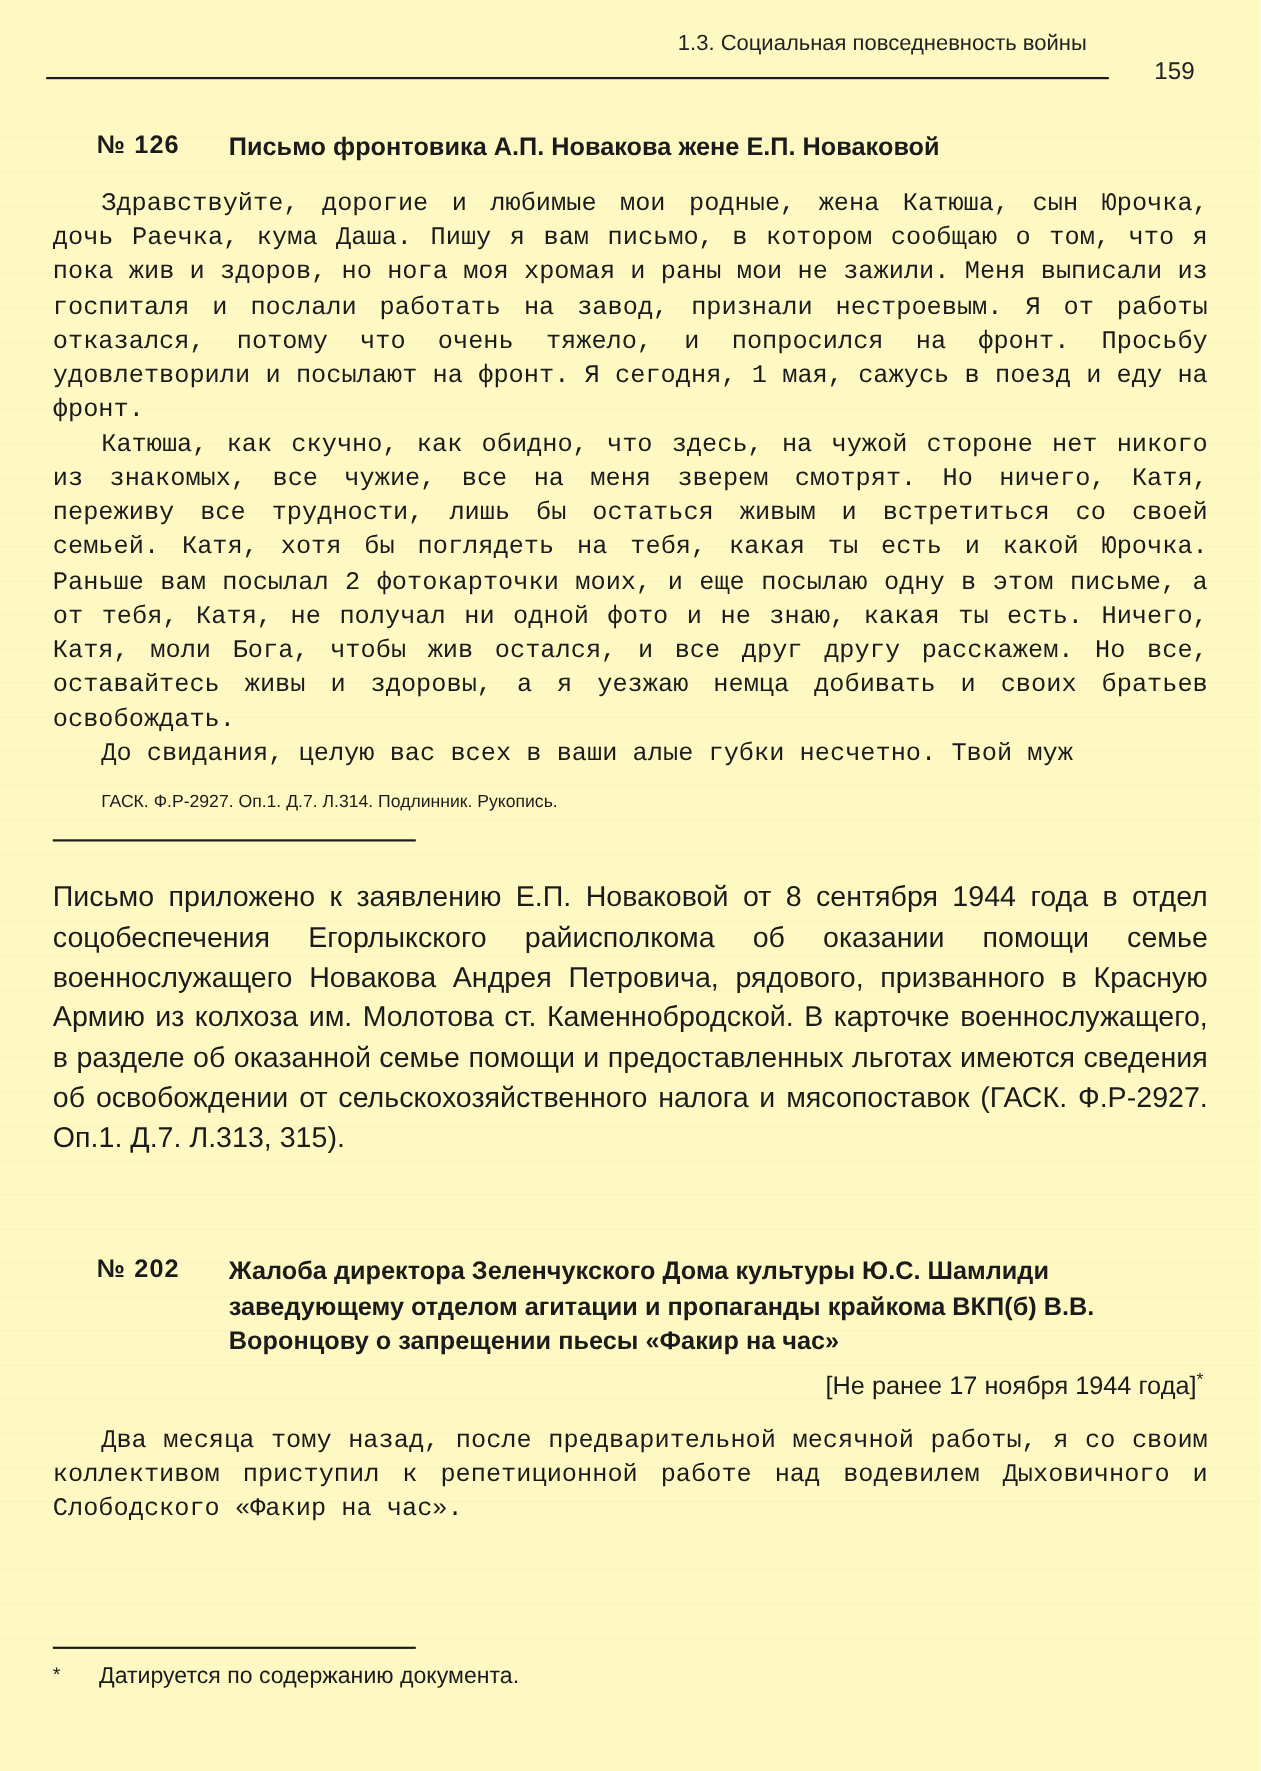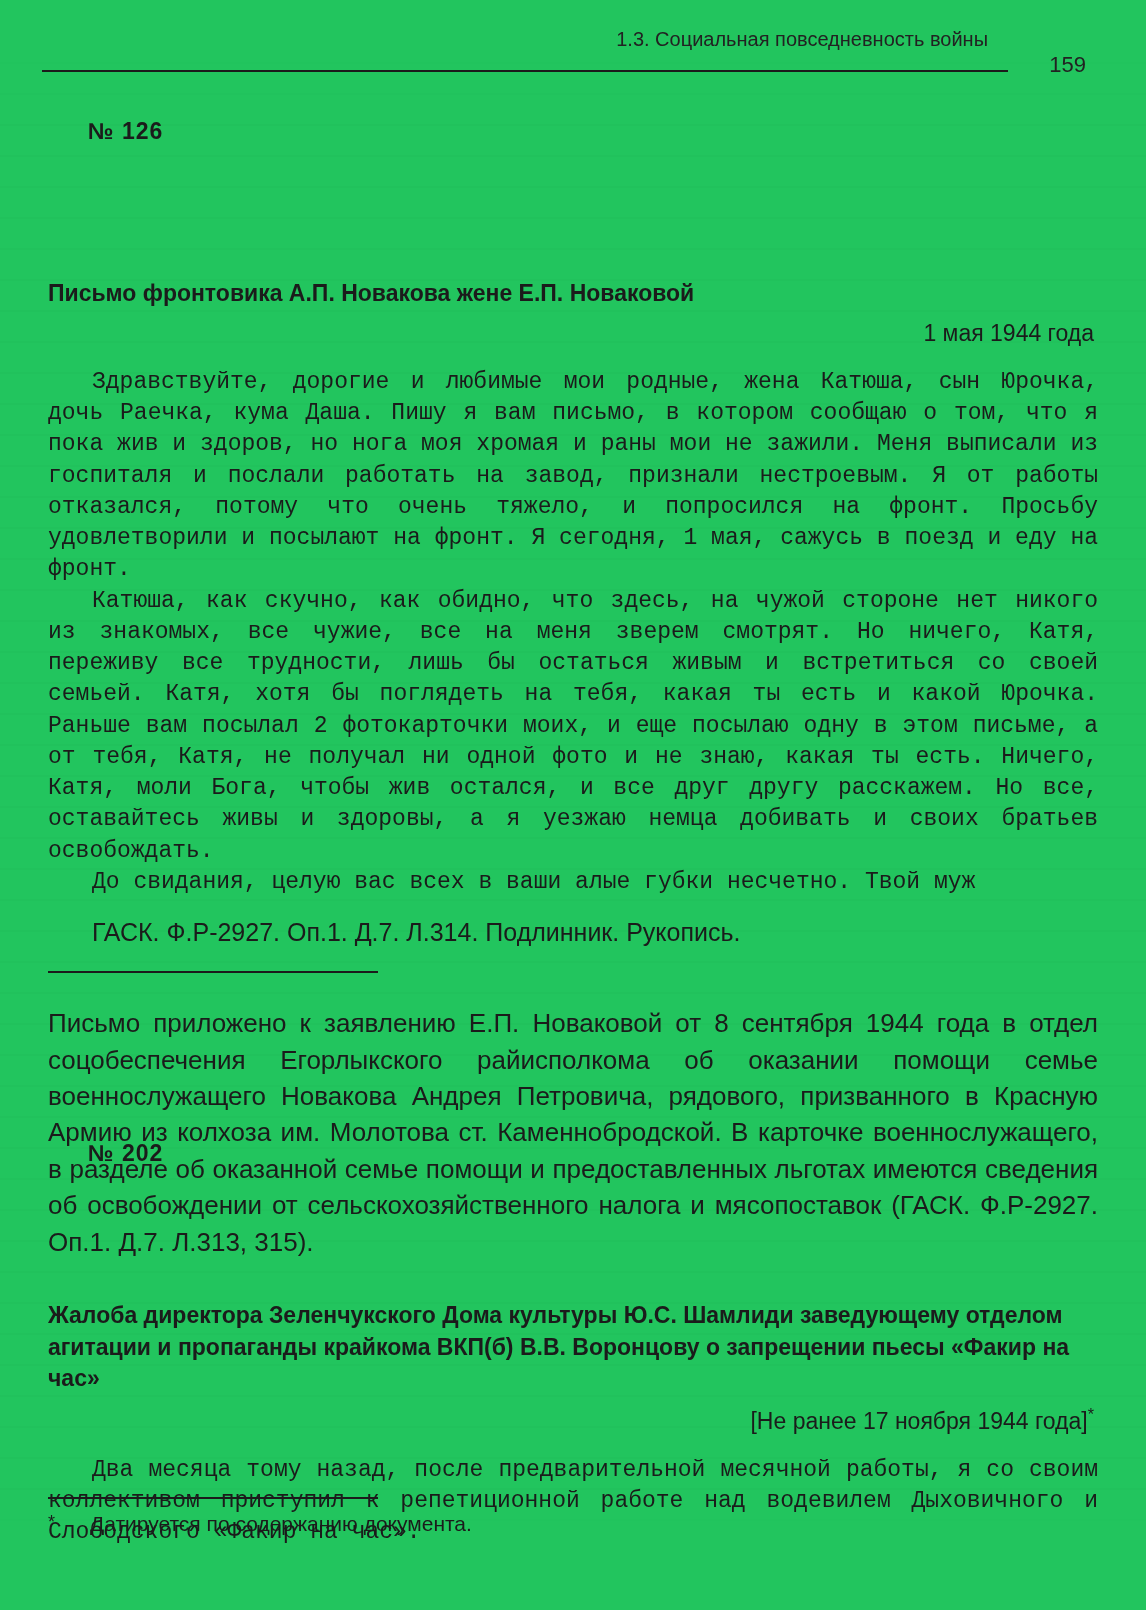--- a/index.html
+++ b/index.html
@@ -11,21 +11,21 @@
     height: 1610px;
     background: #ffffff;
     font-family: "Liberation Sans", sans-serif;
     color: #1b1b1b;
     position: relative;
     overflow: hidden;
   }
   .page {
     position: absolute;
     inset: 0;
-    background: #22c55e;
+    background: #fef9c3;
   }
   
   .bleed {
     position: absolute;
     inset: 0;
     opacity: 0.05;
     pointer-events: none;
     background:
       repeating-linear-gradient(
         to bottom,
@@ -71,21 +71,20 @@
 
   
   .doc {
     position: absolute;
     left: 48px;
     right: 48px;
   }
   .doc-head {
     display: flex;
     align-items: flex-start;
-    flex-direction: column;
   }
   .doc-num {
     width: 160px;
     flex: 0 0 160px;
     font-size: 23px;
     font-weight: bold;
     letter-spacing: 1px;
     padding-left: 40px;
     box-sizing: border-box;
     white-space: nowrap;
@@ -116,21 +115,21 @@
   .body-text p.noindent {
     text-indent: 0;
   }
   .sign {
     font-size: 23px;
     line-height: 1.36;
     text-align: justify;
     margin: 0;
   }
   .archive {
-    font-size: 25px;
+    font-size: 16px;
     margin-top: 20px;
     text-indent: 44px;
   }
 
   .note-rule {
     margin-top: 24px;
     width: 330px;
     border-top: 2px solid #1b1b1b;
   }
   .note {
@@ -176,21 +175,20 @@
     <div class="runhead-title">1.3. Социальная повседневность войны</div>
     <div class="runhead-page">159</div>
     <div class="runhead-rule"></div>
   </div>
 
   <div class="doc" style="top: 118px;">
     <div class="doc-head">
       <div class="doc-num">№ 126</div>
       <div class="doc-title">Письмо фронтовика А.П. Новакова жене Е.П. Новаковой</div>
     </div>
-    <div class="doc-date">1 мая 1944 года</div>
 
     <div class="body-text">
       <p>Здравствуйте, дорогие и любимые мои родные, жена Катюша, сын Юрочка, дочь Раечка, кума Даша. Пишу я вам письмо, в котором сообщаю о том, что я пока жив и здоров, но нога моя хромая и раны мои не зажили. Меня выписали из госпиталя и послали работать на завод, признали нестроевым. Я от работы отказался, потому что очень тяжело, и попросился на фронт. Просьбу удовлетворили и посылают на фронт. Я сегодня, 1 мая, сажусь в поезд и еду на фронт.</p>
       <p>Катюша, как скучно, как обидно, что здесь, на чужой стороне нет никого из знакомых, все чужие, все на меня зверем смотрят. Но ничего, Катя, переживу все трудности, лишь бы остаться живым и встретиться со своей семьей. Катя, хотя бы поглядеть на тебя, какая ты есть и какой Юрочка. Раньше вам посылал 2 фотокарточки моих, и еще посылаю одну в этом письме, а от тебя, Катя, не получал ни одной фото и не знаю, какая ты есть. Ничего, Катя, моли Бога, чтобы жив остался, и все друг другу расскажем. Но все, оставайтесь живы и здоровы, а я уезжаю немца добивать и своих братьев освобождать.</p>
       <p>До свидания, целую вас всех в ваши алые губки несчетно. Твой муж</p>
     </div>
 
     <div class="archive">ГАСК. Ф.Р-2927. Оп.1. Д.7. Л.314. Подлинник. Рукопись.</div>
 
     <div class="note-rule"></div>

